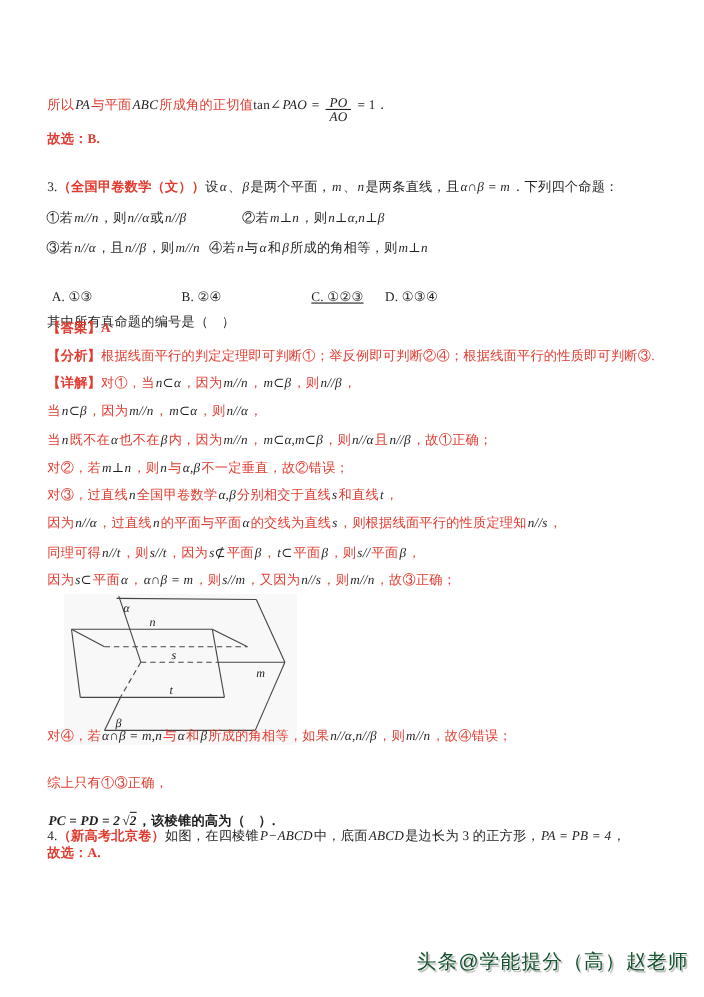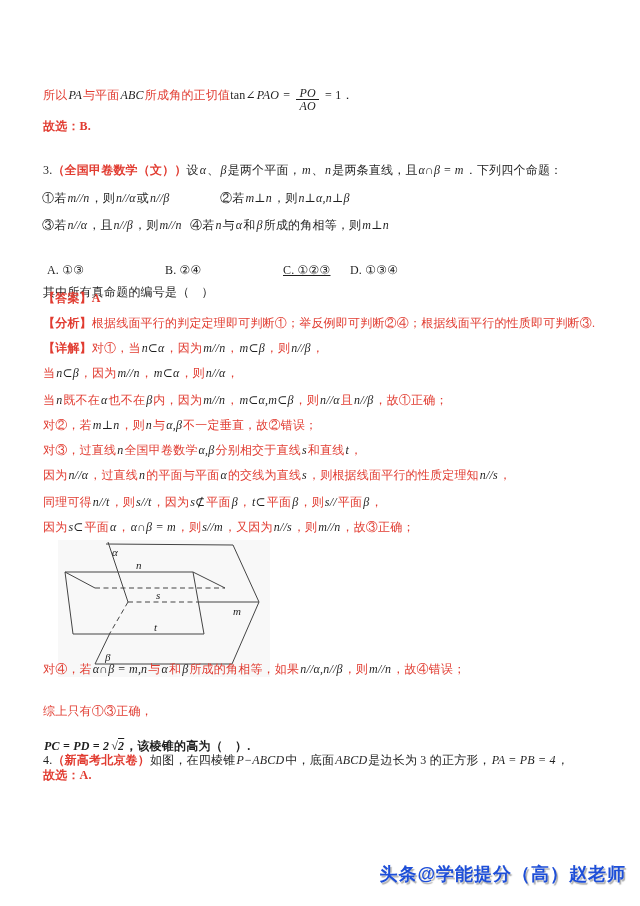--- a/index.html
+++ b/index.html
@@ -48,24 +48,24 @@
   .fig-label{
     font-family:"Liberation Serif","DejaVu Serif",serif;
     font-style:italic;
     font-size:11px;
     fill:#222;
   }
   .watermark{
     position:absolute;
     top:862px;right:14px;
     font-family:"Liberation Sans","DejaVu Sans",sans-serif;
-    font-weight:700;
+    font-weight:400;
     font-size:18px;
     letter-spacing:1px;
-    color:#1d4ed8;
+    color:#14532d;
     text-shadow:-1px -1px 0 rgba(255,255,255,0.85), 1.5px 1.5px 1px rgba(110,110,110,0.55);
     white-space:nowrap;
   }
 </style>
 </head>
 <body>
 
 <div class="tline" style="top:82px;line-height:26px;"><span class="sg-r">所以</span><span class="sg-m">PA</span><span class="sg-r">与平面</span><span class="sg-m">ABC</span><span class="sg-r">所成角的正切值</span><span class="sg-k">tan∠</span><span class="sg-m">PAO</span><span class="sg-k"> = </span><span class="sg-m frac"><span class="fnum">PO</span><span class="fden">AO</span></span><span class="sg-k"> = 1</span><span class="sg-k">．</span></div>
 <div class="tline" style="top:114px;"><span class="sg-rb">故选：B.</span></div>
 

